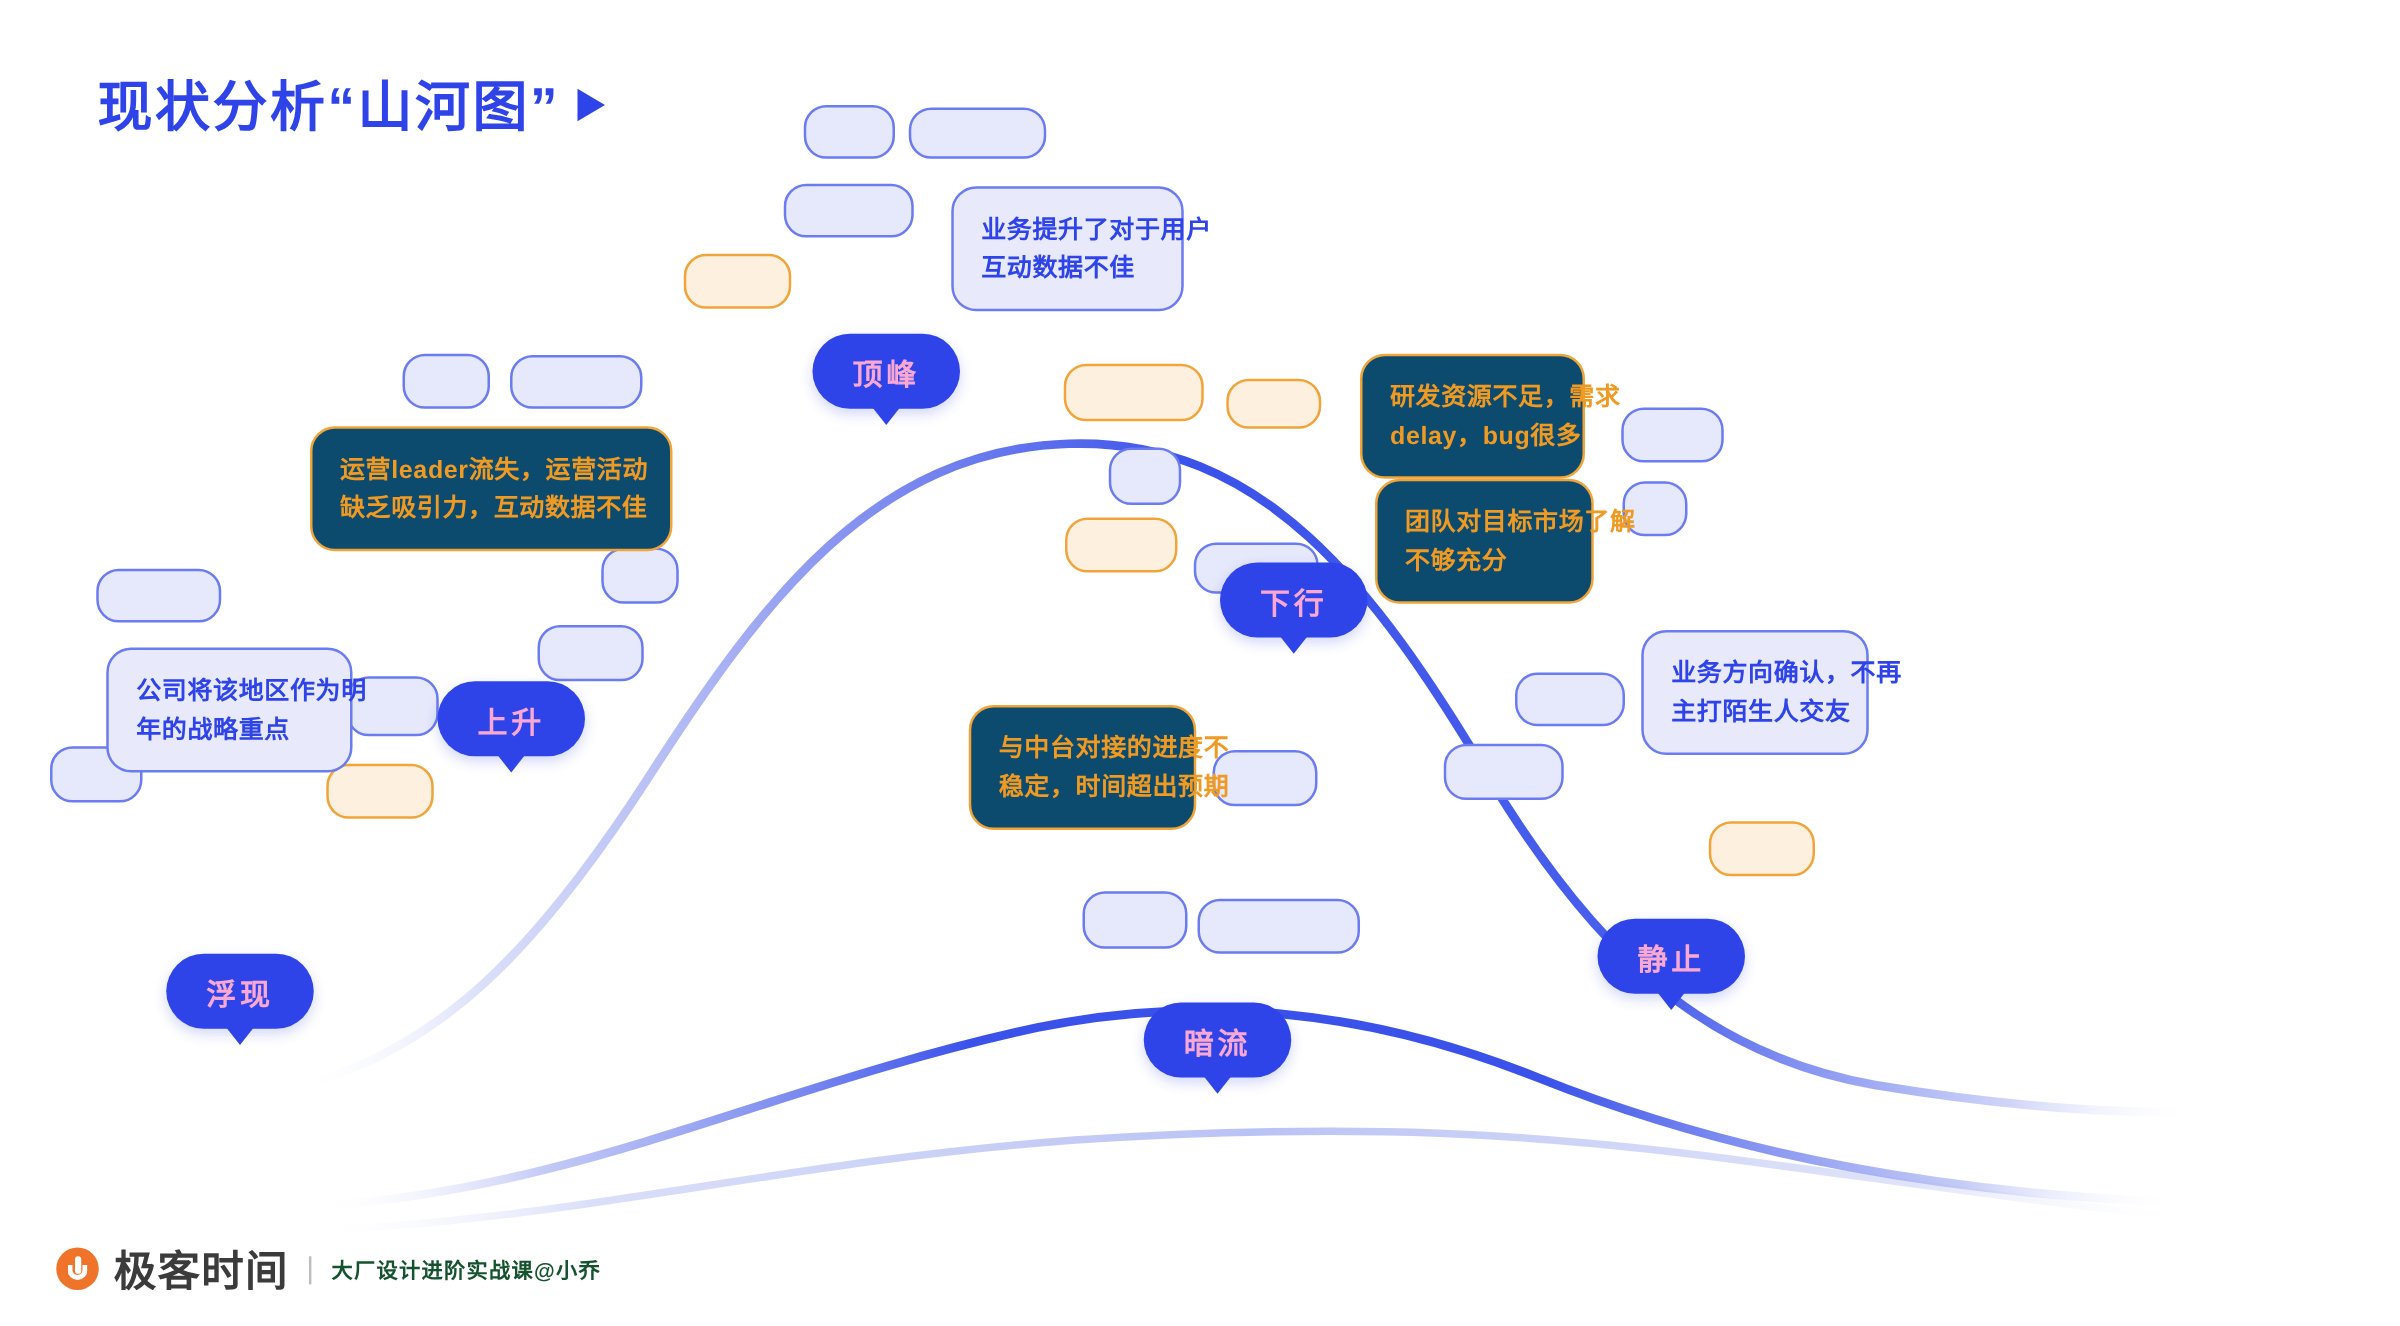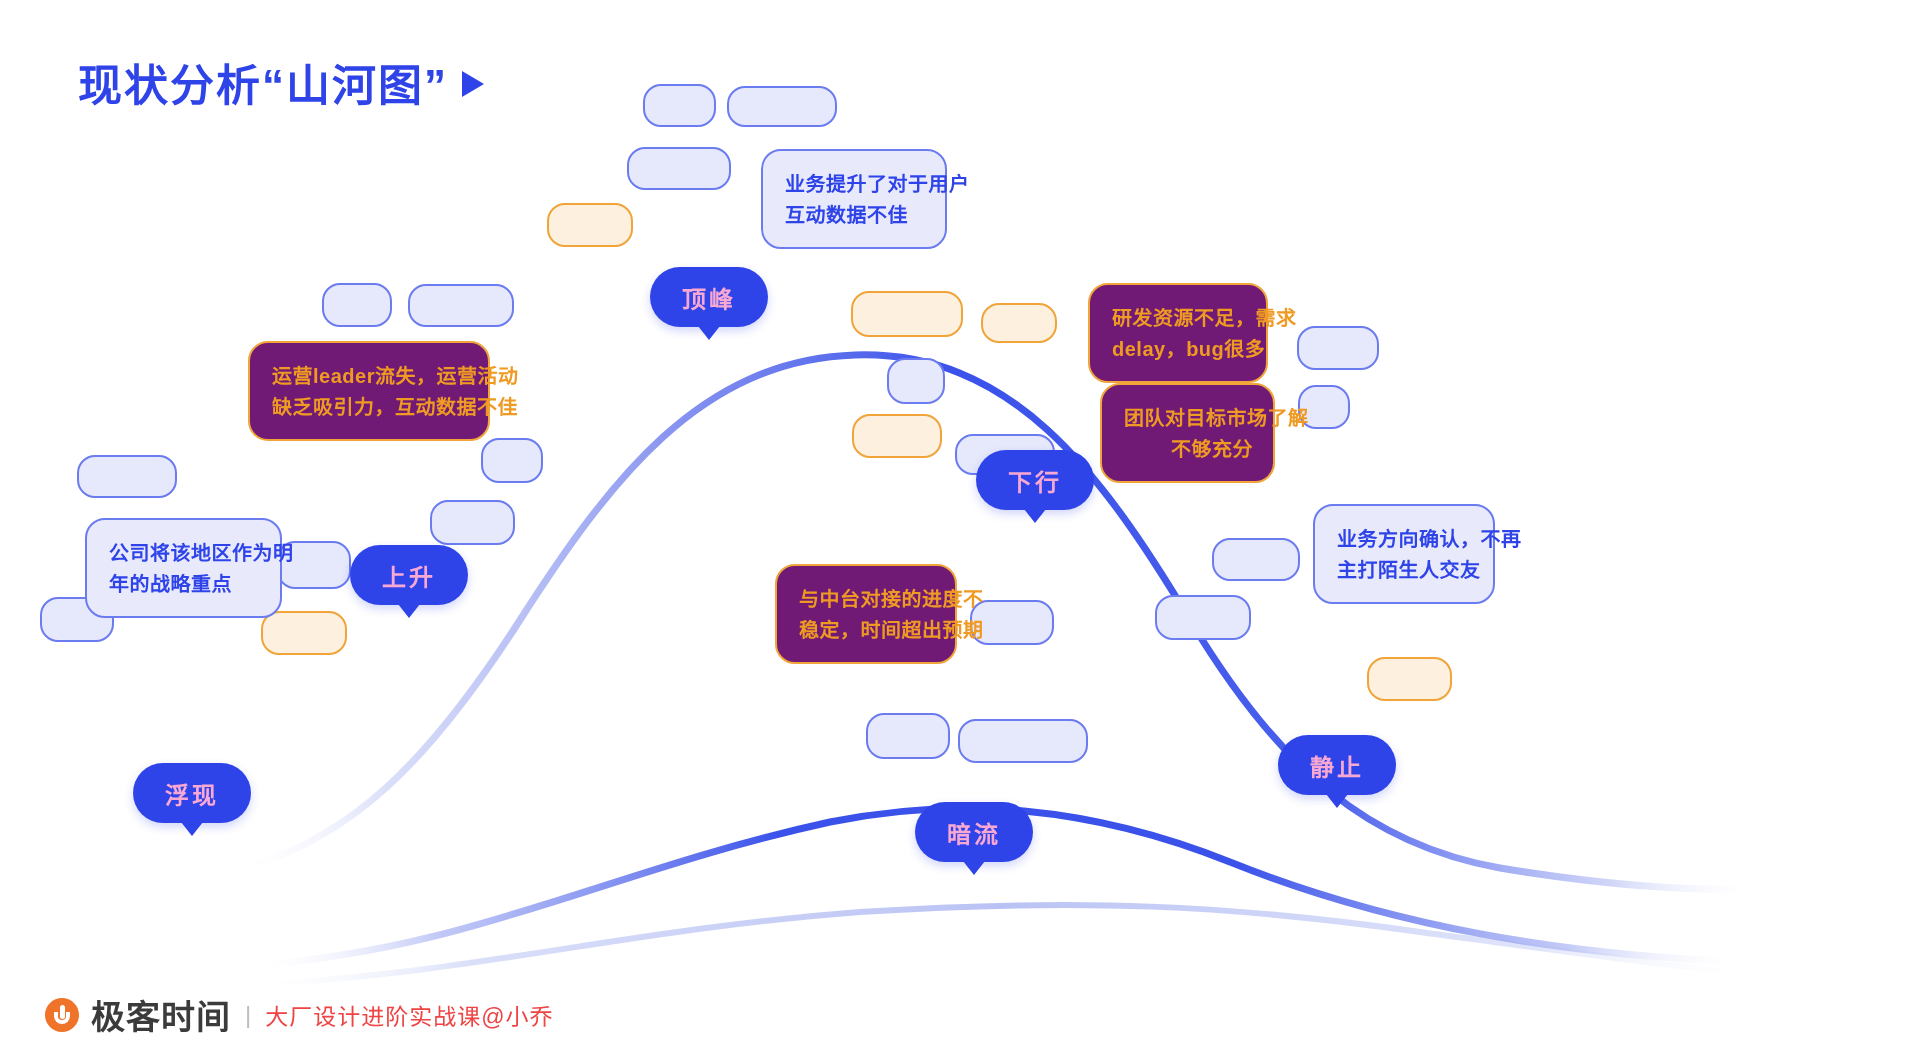--- a/index.html
+++ b/index.html
@@ -40,21 +40,21 @@
 
   
   .note{
     position:absolute;box-sizing:border-box;
     border-radius:20px;
     padding:18px 20px 16px 22px;
     font-size:20px;line-height:1.55;
     font-weight:700;letter-spacing:.5px;
   }
   .note.blue{background:#e8eafc;border:2px solid #6b7bf0;color:#2f44e8;}
-  .note.orange{background:#701a75;border:2px solid #f0a43a;color:#ef9a22;text-align:right;}
+  .note.orange{background:#0c4a6e;border:2px solid #f0a43a;color:#ef9a22;}
   .note .ln{display:block;white-space:nowrap;}
 
   
   .badge{
     position:absolute;box-sizing:border-box;
     height:60px;min-width:118px;
     background:#2f44e8;border-radius:30px;
     color:#f9a8d4;font-size:24px;font-weight:700;letter-spacing:3px;
     display:flex;align-items:center;justify-content:center;
     padding:0 26px;
@@ -82,21 +82,21 @@
     content:"";position:absolute;left:50%;top:7px;margin-left:-2.5px;
     width:5px;height:14px;background:#ffffff;border-radius:3px;
   }
   #logoMark::before{
     content:"";position:absolute;left:9px;top:14px;
     width:16px;height:12px;border:4px solid #ffffff;border-top:none;
     border-radius:0 0 12px 12px;box-sizing:border-box;
   }
   #brandName{font-size:34px;font-weight:700;color:#3b3b3b;letter-spacing:1px;}
   #footSep{font-size:24px;color:#bdbdbd;margin:0 2px;}
-  #footTag{font-size:23px;color:#ef4444;letter-spacing:1px;}
+  #footTag{font-size:17px;color:#14532d;letter-spacing:1px;font-weight:bold;}
 </style>
 </head>
 <body>
 
 <div id="stage">
 
   <div id="title">
     <span>现状分析“山河图”</span>
     <span class="tri"></span>
   </div>
@@ -162,21 +162,21 @@
       <div class="ph orange" style="left: 1367px; top: 657px; width: 85px; height: 44px;"></div>
       <div class="ph blue" style="left: 866px; top: 713px; width: 84px; height: 46px;"></div>
       <div class="ph blue" style="left: 958px; top: 719px; width: 130px; height: 44px;"></div>
     </div>
 
   <div id="notes">
       <div class="note blue" style="left: 761px; top: 149px; width: 186px;">
         <span class="ln">业务提升了对于用户</span>
         <span class="ln">互动数据不佳</span>
       </div>
-      <div class="note orange" style="left: 248px; top: 341px; width: 242px;">
+      <div class="note orange" style="left: 248px; top: 341px; width: 290px;">
         <span class="ln">运营leader流失，运营活动</span>
         <span class="ln">缺乏吸引力，互动数据不佳</span>
       </div>
       <div class="note orange" style="left: 1088px; top: 283px; width: 180px;">
         <span class="ln">研发资源不足，需求</span>
         <span class="ln">delay，bug很多</span>
       </div>
       <div class="note orange" style="left: 1100px; top: 383px; width: 175px;">
         <span class="ln">团队对目标市场了解</span>
         <span class="ln">不够充分</span>

